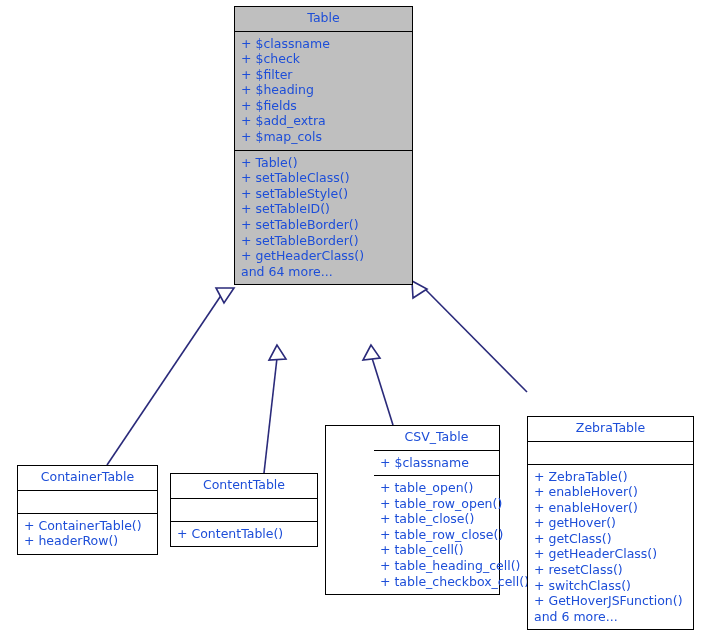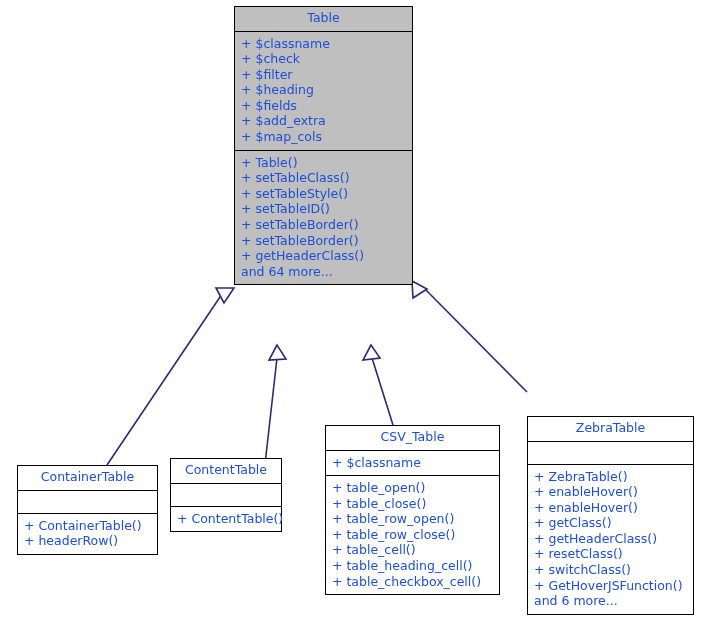--- a/index.html
+++ b/index.html
@@ -125,57 +125,58 @@
     <div class="cls-name">ContainerTable</div>
     <div class="cls-divider"></div>
     <div class="cls-section empty"></div>
     <div class="cls-divider"></div>
     <div class="cls-section">
       <div class="member">+ ContainerTable()</div>
       <div class="member">+ headerRow()</div>
     </div>
   </div>
 
-  <div class="uml-class" style="left:170px; top:458px; width:112px;">
+  <div class="uml-class" style="left:170px; top:473px; width:148px;">
     <div class="cls-name">ContentTable</div>
     <div class="cls-divider"></div>
     <div class="cls-section empty"></div>
     <div class="cls-divider"></div>
     <div class="cls-section">
       <div class="member">+ ContentTable()</div>
     </div>
   </div>
 
-  <div class="uml-class" style="left:325px; top:425px; width:175px;">
+  <div class="uml-class" style="left:325px; top:425px; width:175px;padding-left:48px;">
     <div class="cls-name">CSV_Table</div>
     <div class="cls-divider"></div>
     <div class="cls-section">
       <div class="member">+ $classname</div>
     </div>
     <div class="cls-divider"></div>
     <div class="cls-section">
       <div class="member">+ table_open()</div>
+      <div class="member">+ table_row_open()</div>
       <div class="member">+ table_close()</div>
-      <div class="member">+ table_row_open()</div>
       <div class="member">+ table_row_close()</div>
       <div class="member">+ table_cell()</div>
       <div class="member">+ table_heading_cell()</div>
       <div class="member">+ table_checkbox_cell()</div>
     </div>
   </div>
 
   <div class="uml-class" style="left:527px; top:392px; width:167px;margin-top:24px;">
     <div class="cls-name">ZebraTable</div>
     <div class="cls-divider"></div>
     <div class="cls-section empty"></div>
     <div class="cls-divider"></div>
     <div class="cls-section">
       <div class="member">+ ZebraTable()</div>
       <div class="member">+ enableHover()</div>
       <div class="member">+ enableHover()</div>
+      <div class="member">+ getHover()</div>
       <div class="member">+ getClass()</div>
       <div class="member">+ getHeaderClass()</div>
       <div class="member">+ resetClass()</div>
       <div class="member">+ switchClass()</div>
       <div class="member">+ GetHoverJSFunction()</div>
       <div class="member more">and 6 more...</div>
     </div>
   </div>
 
 </div>

